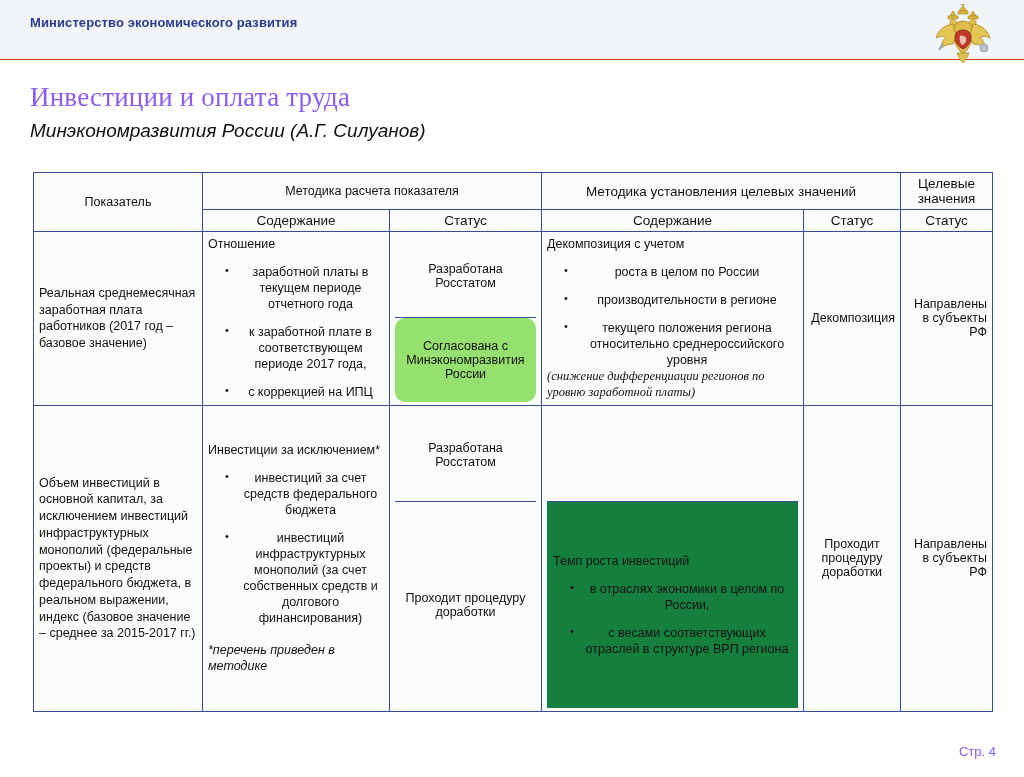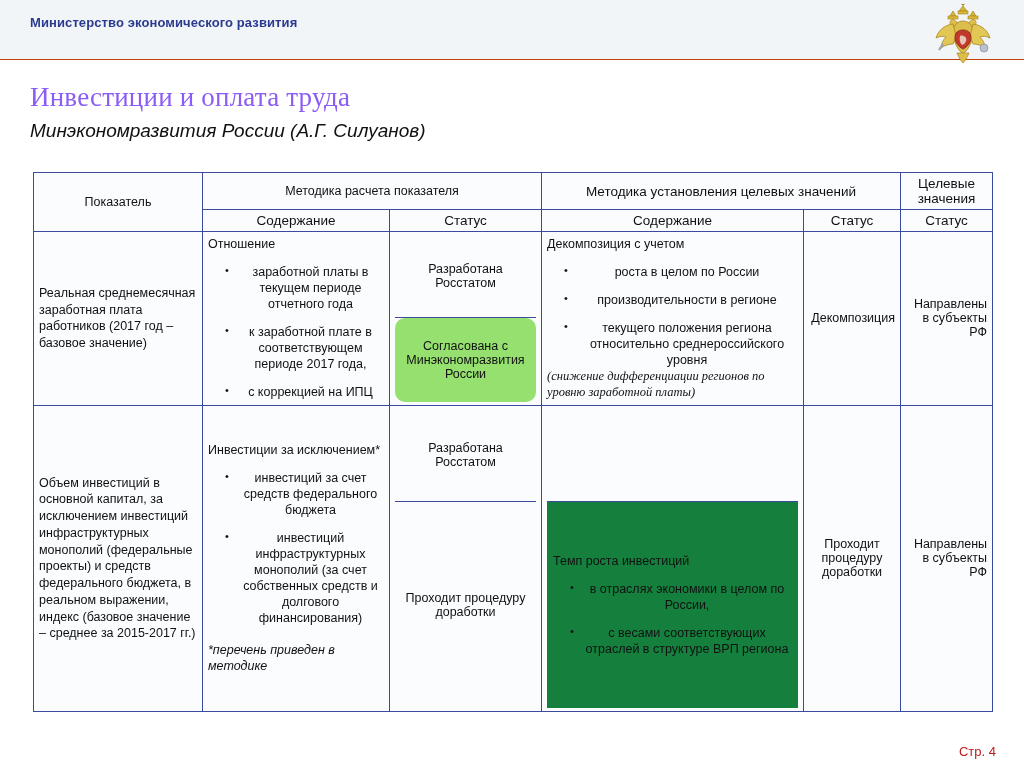--- a/index.html
+++ b/index.html
@@ -102,21 +102,21 @@
 
   td.splitdesc { padding:0; border:1px solid #3b4a9c; }
   td.splitdesc > div.t { height:31%; background:#fafcfe; border-bottom:1px solid #3b4a9c; }
   td.splitdesc > div.b { height:69%; background:#15803d; display:flex; align-items:center; padding:4px 6px; }
 
   .ind-col { font-size:13px; line-height:1.34; }
 
   
   .footer {
     position:absolute; right:28px; bottom:18px;
-    font-size:13px; color:#b91c1c;
+    font-size:13px; color:#8b5cf6;
   }
 </style>
 </head>
 <body>
 
 <div class="hdr-band">
   <div class="hdr-text">
     <div class="hdr-line1">Министерство экономического развития</div>
   </div>
 </div>

